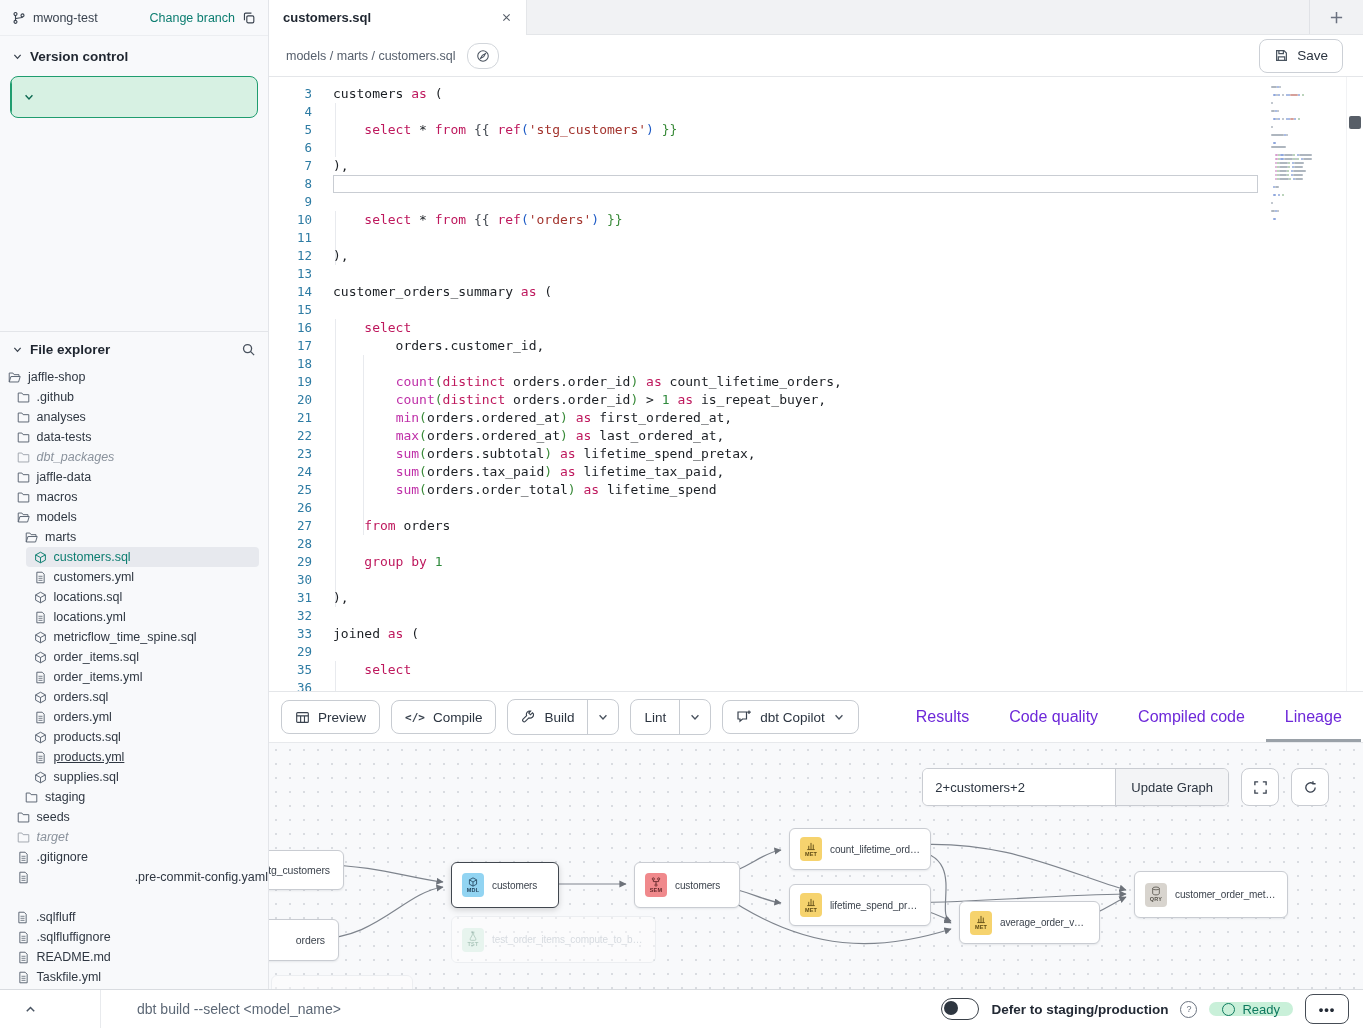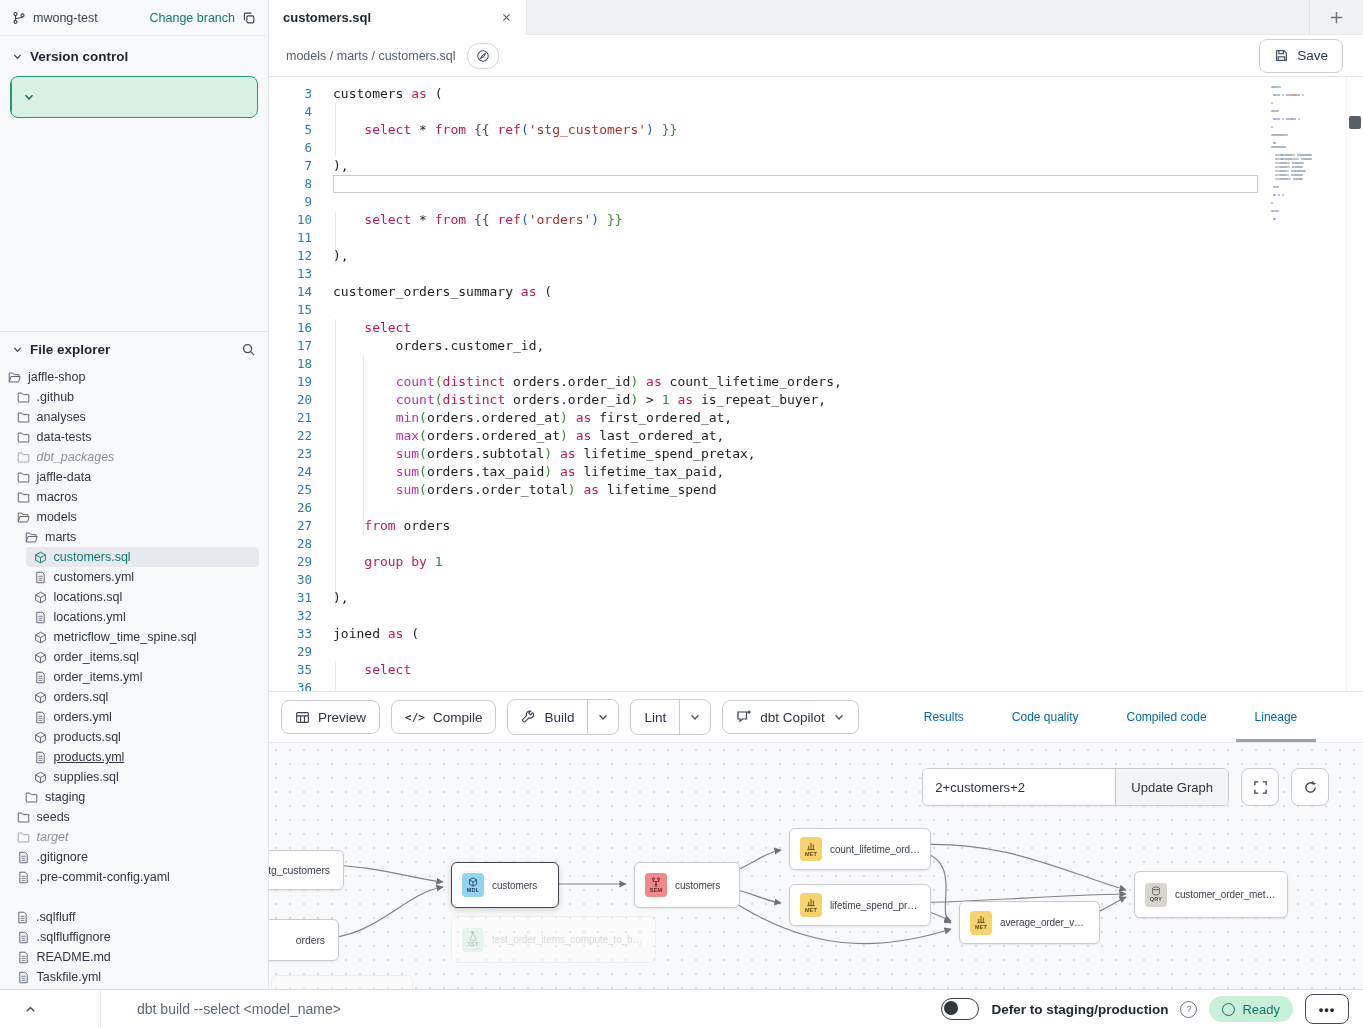--- a/index.html
+++ b/index.html
@@ -79,21 +79,21 @@
   .toolbar{height:50px;flex:none;border-top:1px solid #e4e6e9;display:flex;align-items:center;
            padding:0 12px;gap:11px;background:#fff;}
   .tbtn{height:34px;border:1px solid #c8ccd2;border-radius:8px;background:#fff;display:flex;
         align-items:center;gap:8px;padding:0 13px;font-size:13.5px;color:#2b3440;cursor:pointer;}
   .tsplit{display:flex;height:34px;border:1px solid #c8ccd2;border-radius:8px;background:#fff;overflow:hidden;}
   .tsplit .main-part{display:flex;align-items:center;gap:8px;padding:0 13px;font-size:13.5px;color:#2b3440;cursor:pointer;}
   .tsplit .chev-part{width:30px;border-left:1px solid #c8ccd2;display:flex;align-items:center;
                      justify-content:center;color:#49525e;cursor:pointer;}
   .code-ico{font-family:"DejaVu Sans Mono",monospace;font-size:11px;font-weight:700;color:#39424e;}
   .panel-tabs{display:flex;gap:40px;margin-left:46px;height:100%;align-items:center;}
-  .ptab{font-size:12px;color:#0369a1;position:relative;height:100%;display:flex;align-items:center;cursor:pointer;margin-left:8px;}
+  .ptab{font-size:16px;color:#6d28d9;position:relative;height:100%;display:flex;align-items:center;cursor:pointer;}
   .ptab.active::after{content:"";position:absolute;left:-19px;right:-19px;bottom:0;height:3px;background:#9aa1a8;}
 
   
   .lineage{flex:1;position:relative;overflow:hidden;border-top:1px solid #e7e9ec;background:#f8f9fb;
            background-image:radial-gradient(#d9dce1 1px, transparent 1.2px);background-size:14px 14px;}
   .lin-controls{position:absolute;top:25px;right:34px;display:flex;gap:12px;z-index:5;}
   .sel-combo{display:flex;height:36px;border:1px solid #c9ccd2;border-radius:6px;overflow:hidden;
              background:#fff;box-shadow:0 1px 2px rgba(16,24,40,.04);}
   .sel-input{width:168px;border:none;outline:none;padding:0 12px;font-size:13px;color:#2b3440;
              font-family:"Liberation Sans",sans-serif;background:#fff;}
@@ -125,21 +125,21 @@
   .sb-collapse{width:76px;height:100%;border-right:1px solid #e8eaed;display:flex;align-items:center;
                padding-left:24px;color:#4a5563;cursor:pointer;}
   .sb-cmd{padding-left:36px;font-size:14px;color:#5d6876;cursor:text;}
   .sb-right{margin-left:auto;display:flex;align-items:center;gap:12px;padding-right:14px;}
   .toggle{width:36px;height:20px;border:1.5px solid #3a4149;border-radius:11px;background:#fff;
           position:relative;cursor:pointer;flex:none;}
   .knob{position:absolute;left:2px;top:1.5px;width:14px;height:14px;border-radius:50%;background:#2e3640;}
   .defer-label{font-size:13.5px;font-weight:700;color:#232a35;}
   .info-ic{width:15px;height:15px;border:1.2px solid #6b7380;border-radius:50%;display:flex;
            align-items:center;justify-content:center;font-size:9px;color:#6b7380;cursor:pointer;}
-  .ready-pill{height:26px;border-radius:13px;background:#c9f0d9;display:flex;align-items:center;
+  .ready-pill{height:14px;border-radius:13px;background:#c9f0d9;display:flex;align-items:center;
               gap:7px;padding:0 13px;color:#0e7a5f;font-size:13px;}
   .ready-dot{width:11px;height:11px;border:1.5px solid #0e7a5f;border-radius:50%;}
   .dots-btn{width:44px;height:30px;border:1px solid #454c55;border-radius:8px;background:#fff;
             display:flex;align-items:center;justify-content:center;gap:3px;color:#232a35;
             font-weight:700;letter-spacing:1px;cursor:pointer;font-size:13px;}
 </style>
 </head>
 <body>
 
 <div class="app">
@@ -408,21 +408,21 @@
             </div>
             <div class="tree-item" style="padding-left: 16.5px;">
               <span class="icn">
                 <svg width="13" height="13" viewBox="0 0 16 16" fill="none" stroke="#5b6673" stroke-width="1.2">
                   <path d="M3.5 1.5 H10 L12.5 4 V14.5 H3.5 Z"></path>
                   <path d="M5.5 6.5 H10.5 M5.5 9 H10.5 M5.5 11.5 H10.5" stroke-width="1"></path>
                 </svg>
               </span>
               <span>.gitignore</span>
             </div>
-            <div class="tree-item" style="padding-left: 16.5px;">
+            <div class="tree-item" style="padding-left: 16.5px; justify-content: space-between;">
               <span class="icn">
                 <svg width="13" height="13" viewBox="0 0 16 16" fill="none" stroke="#5b6673" stroke-width="1.2">
                   <path d="M3.5 1.5 H10 L12.5 4 V14.5 H3.5 Z"></path>
                   <path d="M5.5 6.5 H10.5 M5.5 9 H10.5 M5.5 11.5 H10.5" stroke-width="1"></path>
                 </svg>
               </span>
               <span>.pre-commit-config.yaml</span>
             </div>
             <div class="tree-item" style="padding-left: 16px; margin-top: 20px;">
               <span class="icn">

